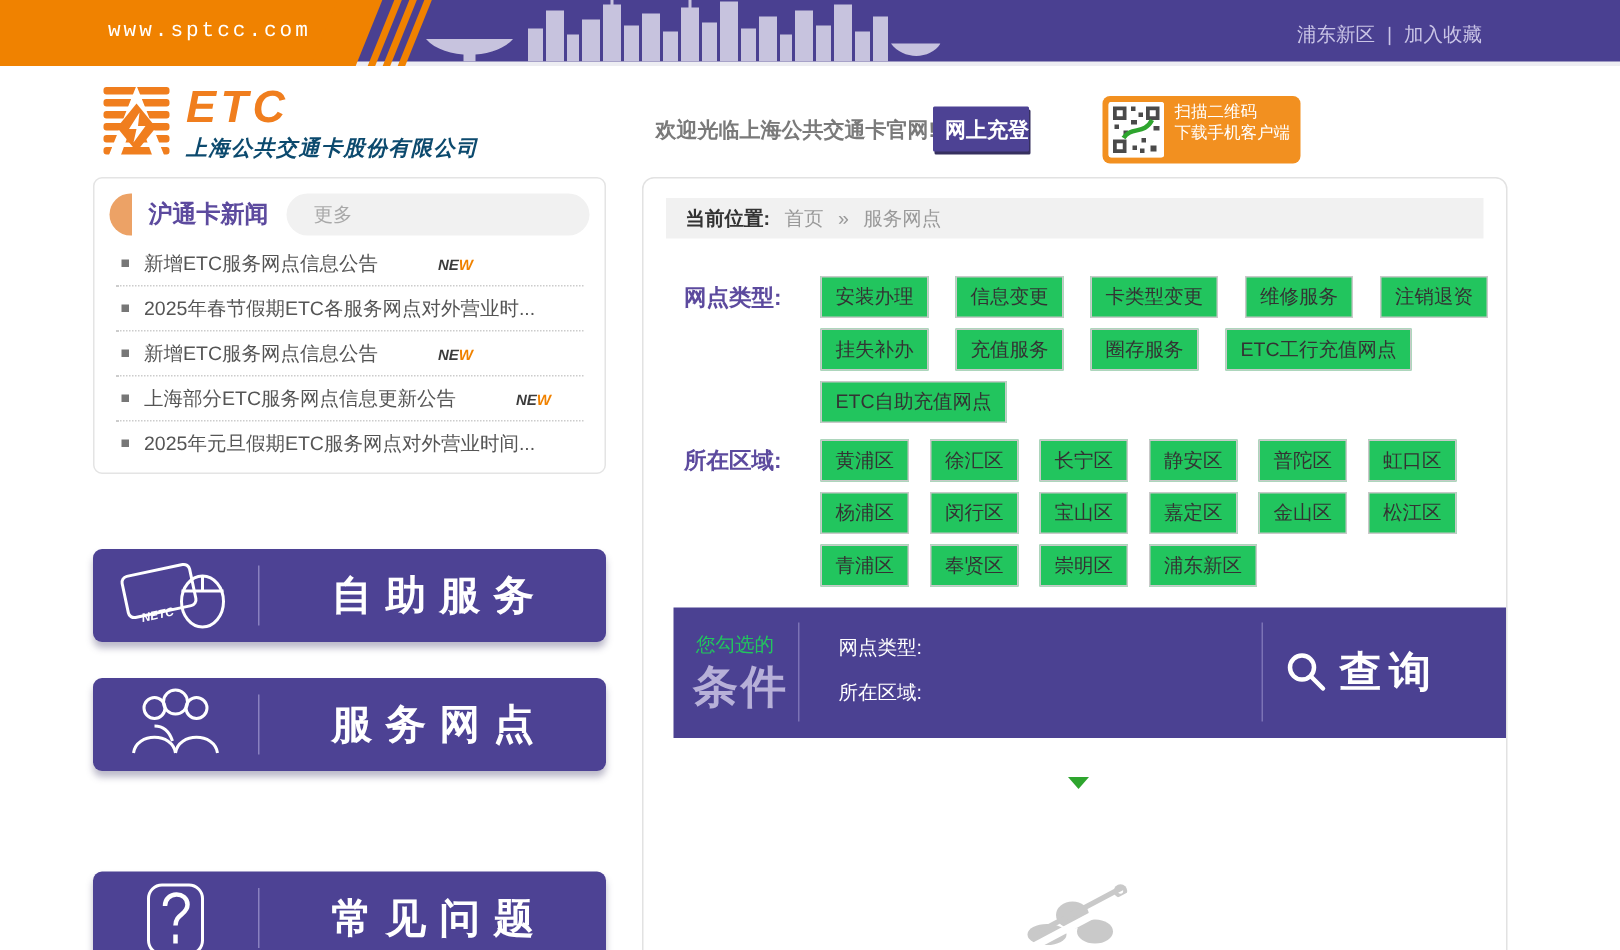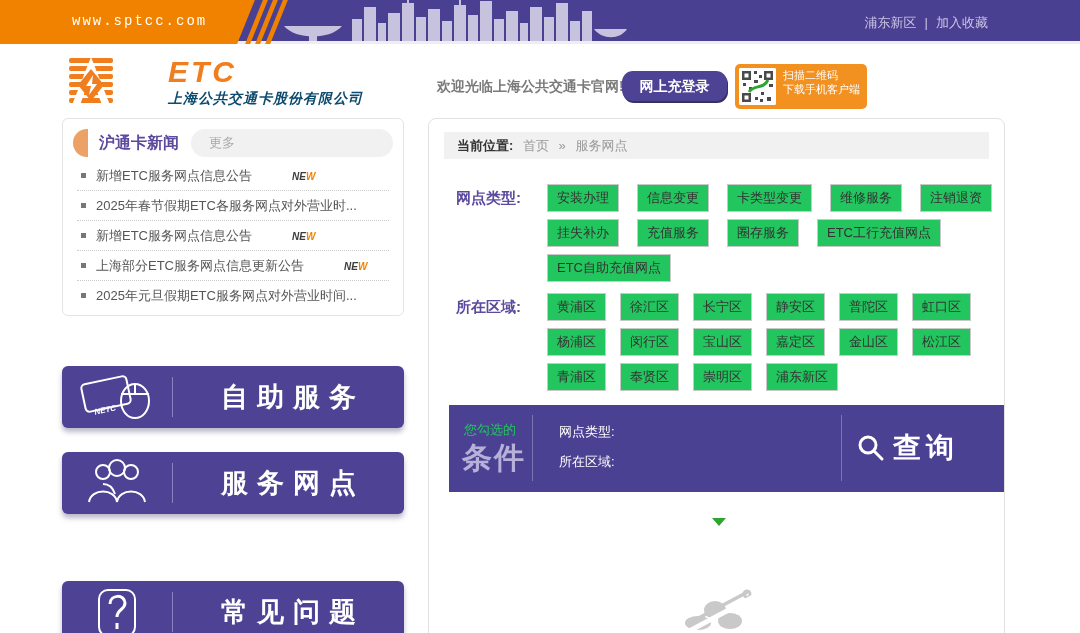--- a/index.html
+++ b/index.html
@@ -18,32 +18,32 @@
   .site-url { position:absolute; left:72px; top:13px; color:#fff; font-size:14px;
     letter-spacing:2px; font-family:"Liberation Mono","DejaVu Sans Mono",monospace; }
   .skyline { position:absolute; left:282px; bottom:0; }
   .topbar-links { position:absolute; right:92px; top:14px; color:#c9c4e6;
     font-size:13px; }
   .topbar-links a { color:#c9c4e6; text-decoration:none; cursor:pointer; }
   .link-sep { margin:0 8px; color:#c9c4e6; }
 
   
   .header { position:absolute; left:0; top:47px; width:1080px; height:71px; background:#fff; }
-  .logo-wrap { position:absolute; left:68px; top:10px; display:flex;gap:44px; }
+  .logo-wrap { position:absolute; left:68px; top:10px; display:flex; }
   .logo-icon { width:46px; height:48px; }
   .logo-texts { margin-left:10px; }
   .logo-etc { color:#f07e1e; font-size:30px; font-weight:bold; font-style:italic;
     letter-spacing:3px; line-height:30px; }
   .logo-company { color:#0c4a6e; font-size:14px; font-weight:bold; font-style:italic;
     margin-top:3px; letter-spacing:1px; }
   .welcome { position:absolute; left:437px; top:31px; color:#7a7a7a; font-size:14px;
     font-weight:bold; }
-  .recharge-btn { position:absolute; left:622px; top:24px; width:105px; height:30px;
-    background:#4d4294; color:#fff; font-size:14px; font-weight:bold; text-align:center;
-    line-height:30px; border-radius:11px; cursor:pointer;
+  .recharge-btn { position:absolute; left:622px; top:24px; width:64px; height:30px;
+    background:#4d4294; color:#fff; font-size:14px; font-weight:bold; text-align:right;
+    line-height:30px; border-radius:1px; cursor:pointer;
     box-shadow:1px 2px 0 #36305f; }
   .qr-box { position:absolute; left:735px; top:17px; width:132px; height:45px;
     background:#f29020; border-radius:5px; display:flex; align-items:flex-start;
     padding:4px; cursor:pointer; }
   .qr-img { width:37px; height:37px; background:#fff; border-radius:2px; flex:none; }
   .qr-caption { color:#fff; font-size:11px; line-height:14px; margin-left:7px; }
 
   
   .news-panel { position:absolute; left:62px; top:118px; width:342px; height:198px;
     background:#fff; border:1px solid #e4e4e4; border-radius:6px; }

